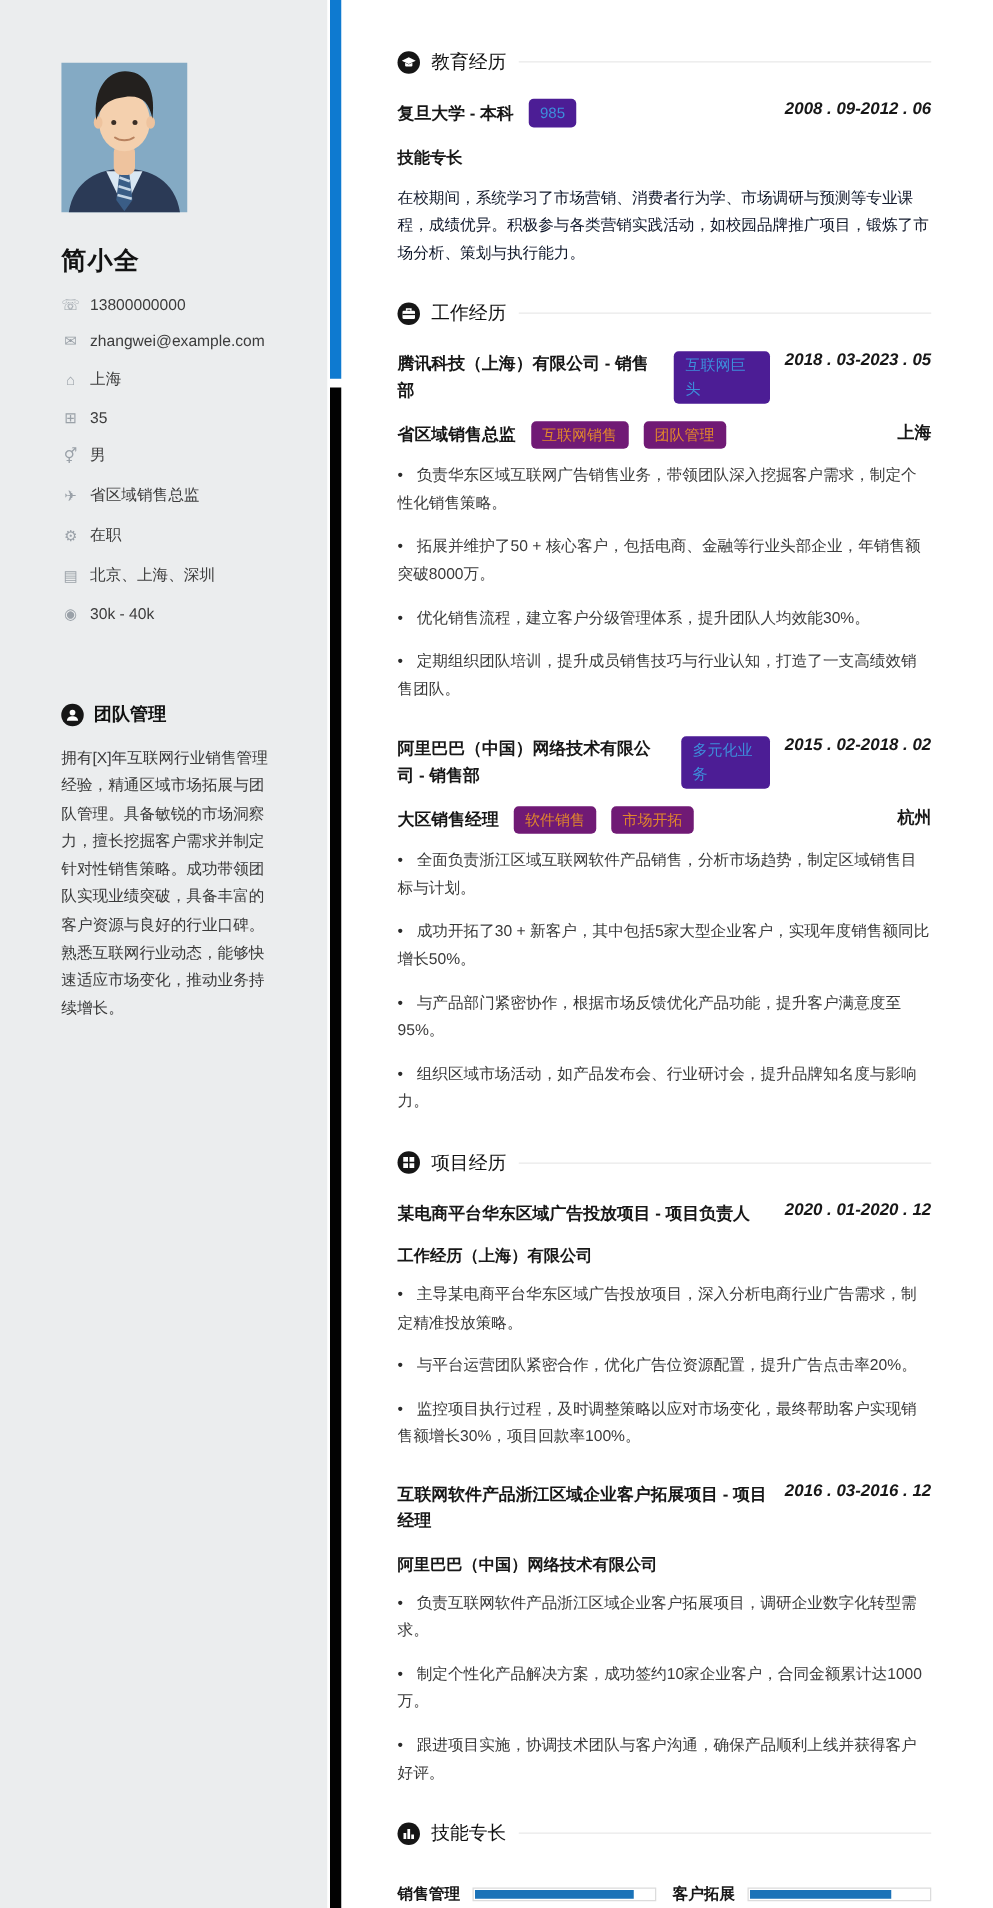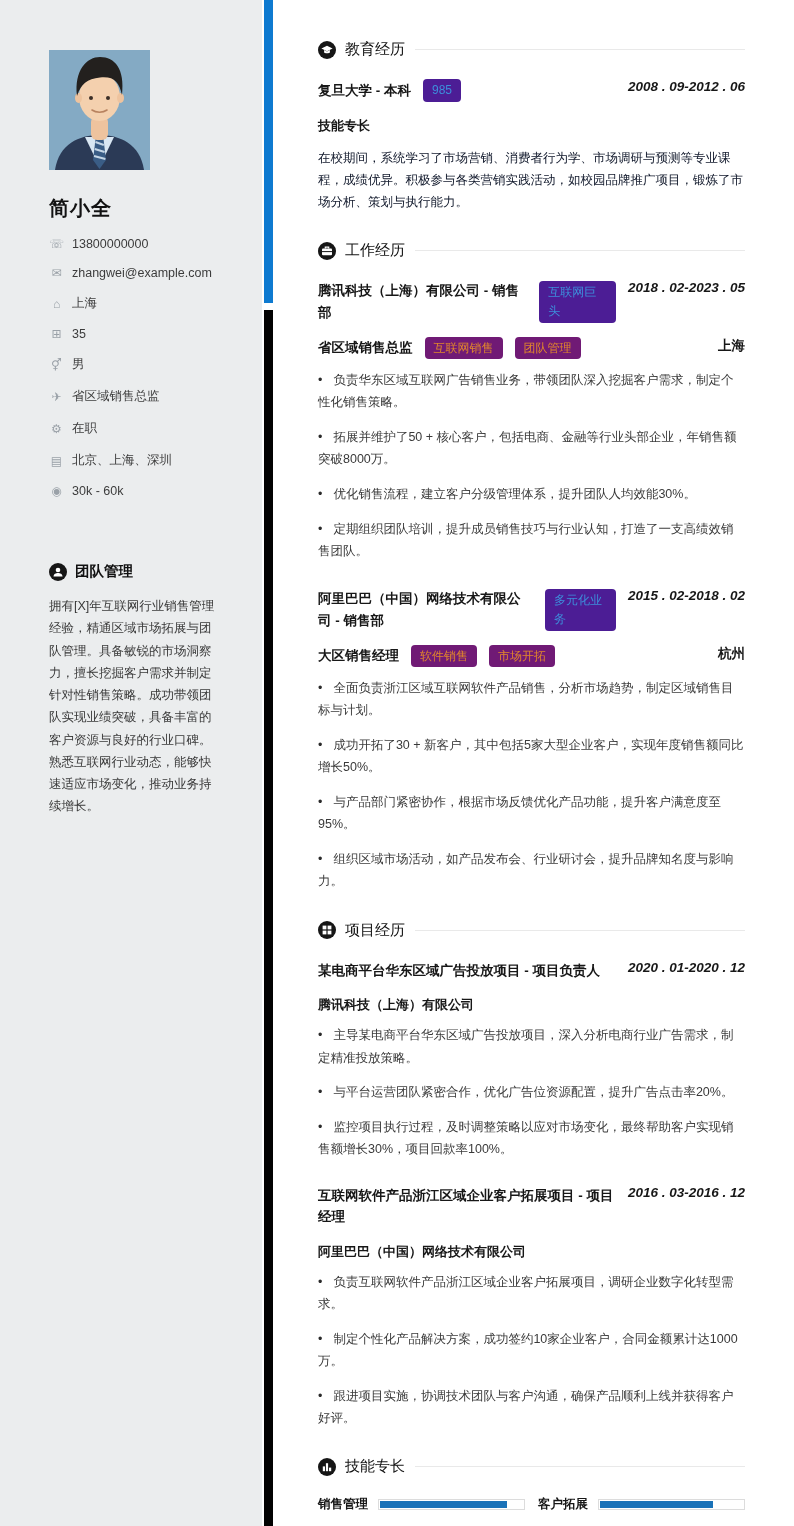--- a/index.html
+++ b/index.html
@@ -43,21 +43,21 @@
   .badge { font-size:12px; padding:2px 9px; border-radius:4px; margin-left:12px; line-height:1.55; display:inline-block; }
   .badge.b { background:#4c1d95; color:#3d8edb; }
   .badge.b.wrap { max-width:72px; }
   .badge.o { background:#701a75; color:#e0862c; }
   .subtitle { font-size:13px; font-weight:bold; color:#171717; margin-top:15px; }
   .bodytext { font-size:12.5px; color:#0f172a; line-height:1.78; margin-top:12px; }
   .bullet { font-size:12.5px; color:#3a3a3a; line-height:1.78; margin-top:10px; }
   .bullet::before { content:"•"; padding-right:11px; color:#2a2a2a; }
 
   
-  .skillgrid { display:grid; grid-template-columns:1fr 1fr; column-gap:34px; row-gap:21px; margin-top:20px;gap:13px; }
+  .skillgrid { display:grid; grid-template-columns:1fr 1fr; column-gap:34px; row-gap:21px; margin-top:31px;gap:13px; }
   .skill { display:flex; align-items:center; }
   .slabel { font-size:12.5px; font-weight:bold; color:#171717; white-space:nowrap; }
   .track { flex:1; margin-left:10px; height:11px; border:1px solid #dcdcdc; background:#fff; padding:1px; }
   .fill { height:100%; background:#1a72b8; }
 </style>
 </head>
 <body>
 
 <div class="page">
 
@@ -108,21 +108,21 @@
       <div class="contact">
         <span class="cicon">⚙</span>
         <span class="ctext">在职</span>
       </div>
       <div class="contact">
         <span class="cicon">▤</span>
         <span class="ctext">北京、上海、深圳</span>
       </div>
       <div class="contact">
         <span class="cicon">◉</span>
-        <span class="ctext">30k - 60k</span>
+        <span class="ctext">30k - 40k</span>
       </div>
     </div>
 
     <div class="sumhead">
       <span class="secic">
         <svg width="12" height="12" viewBox="0 0 12 12">
             <circle cx="6" cy="4" r="2.3" fill="#fff"></circle>
             <path d="M1.5 10.6 C1.5 7.8 4 6.9 6 6.9 C8 6.9 10.5 7.8 10.5 10.6 Z" fill="#fff"></path>
           </svg>
       </span>
@@ -172,21 +172,21 @@
         <span class="sectitle">工作经历</span>
         <span class="secline"></span>
       </div>
 
       <div>
         <div class="erow">
           <div class="eleft">
             <span class="etitle">腾讯科技（上海）有限公司 - 销售部</span>
             <span class="badge b">互联网巨头</span>
           </div>
-          <span class="edate">2018 . 02-2023 . 05</span>
+          <span class="edate">2018 . 03-2023 . 05</span>
         </div>
         <div class="erow" style="margin-top:13px;">
           <div class="eleft">
             <span class="etitle">省区域销售总监</span>
             <span class="badge o">互联网销售</span>
             <span class="badge o">团队管理</span>
           </div>
           <span class="eloc">上海</span>
         </div>
         <p class="bullet">负责华东区域互联网广告销售业务，带领团队深入挖掘客户需求，制定个性化销售策略。</p>
@@ -230,21 +230,21 @@
         </span>
         <span class="sectitle">项目经历</span>
         <span class="secline"></span>
       </div>
 
       <div>
         <div class="erow">
           <span class="etitle">某电商平台华东区域广告投放项目 - 项目负责人</span>
           <span class="edate">2020 . 01-2020 . 12</span>
         </div>
-        <div class="subtitle">腾讯科技（上海）有限公司</div>
+        <div class="subtitle">工作经历（上海）有限公司</div>
         <p class="bullet">主导某电商平台华东区域广告投放项目，深入分析电商行业广告需求，制定精准投放策略。</p>
         <p class="bullet">与平台运营团队紧密合作，优化广告位资源配置，提升广告点击率20%。</p>
         <p class="bullet">监控项目执行过程，及时调整策略以应对市场变化，最终帮助客户实现销售额增长30%，项目回款率100%。</p>
       </div>
 
       <div style="margin-top:24px;">
         <div class="erow" style="margin-top:0;">
           <span class="etitle">互联网软件产品浙江区域企业客户拓展项目 - 项目经理</span>
           <span class="edate">2016 . 03-2016 . 12</span>
         </div>

